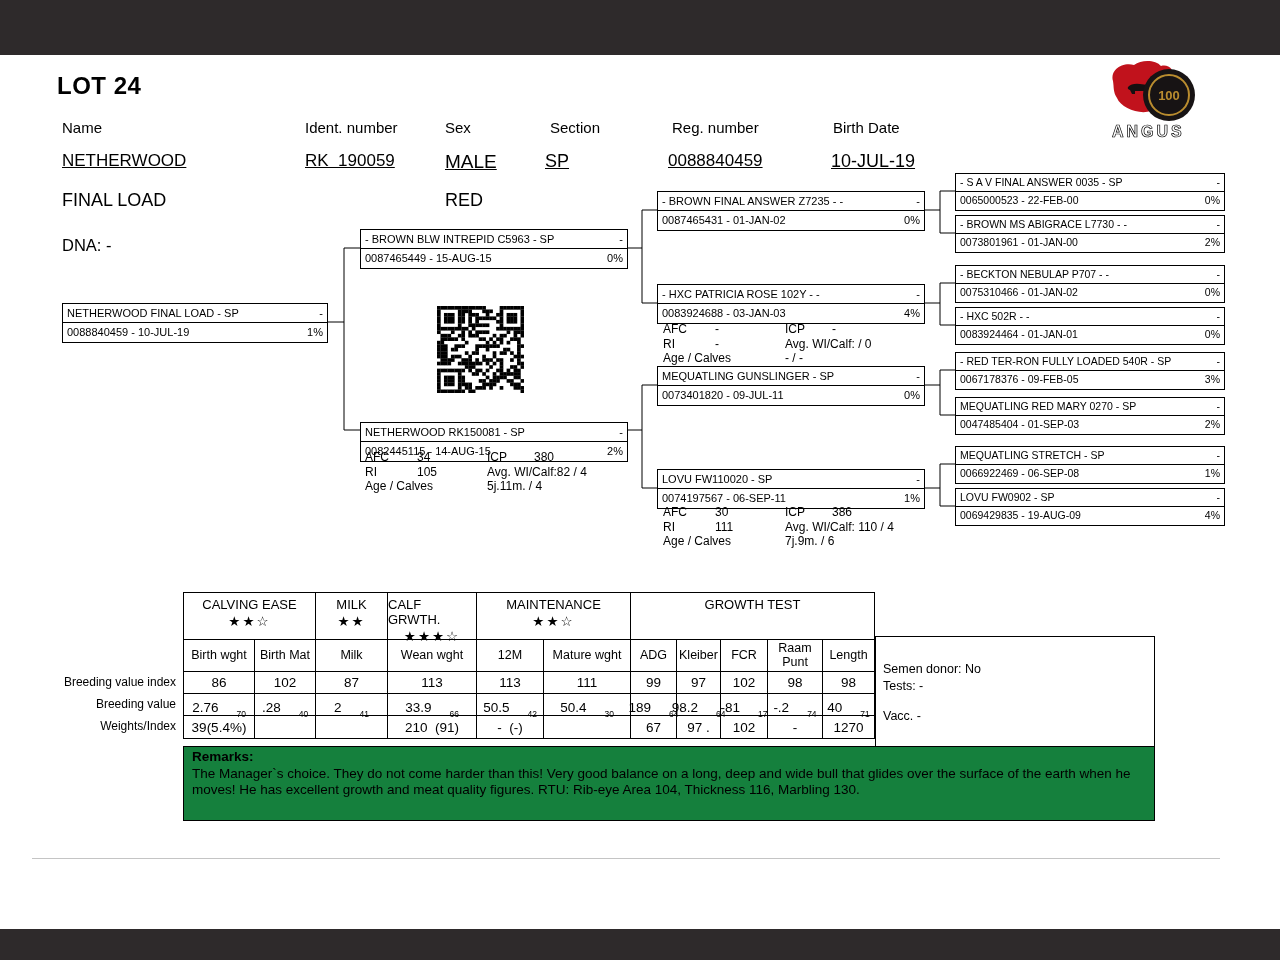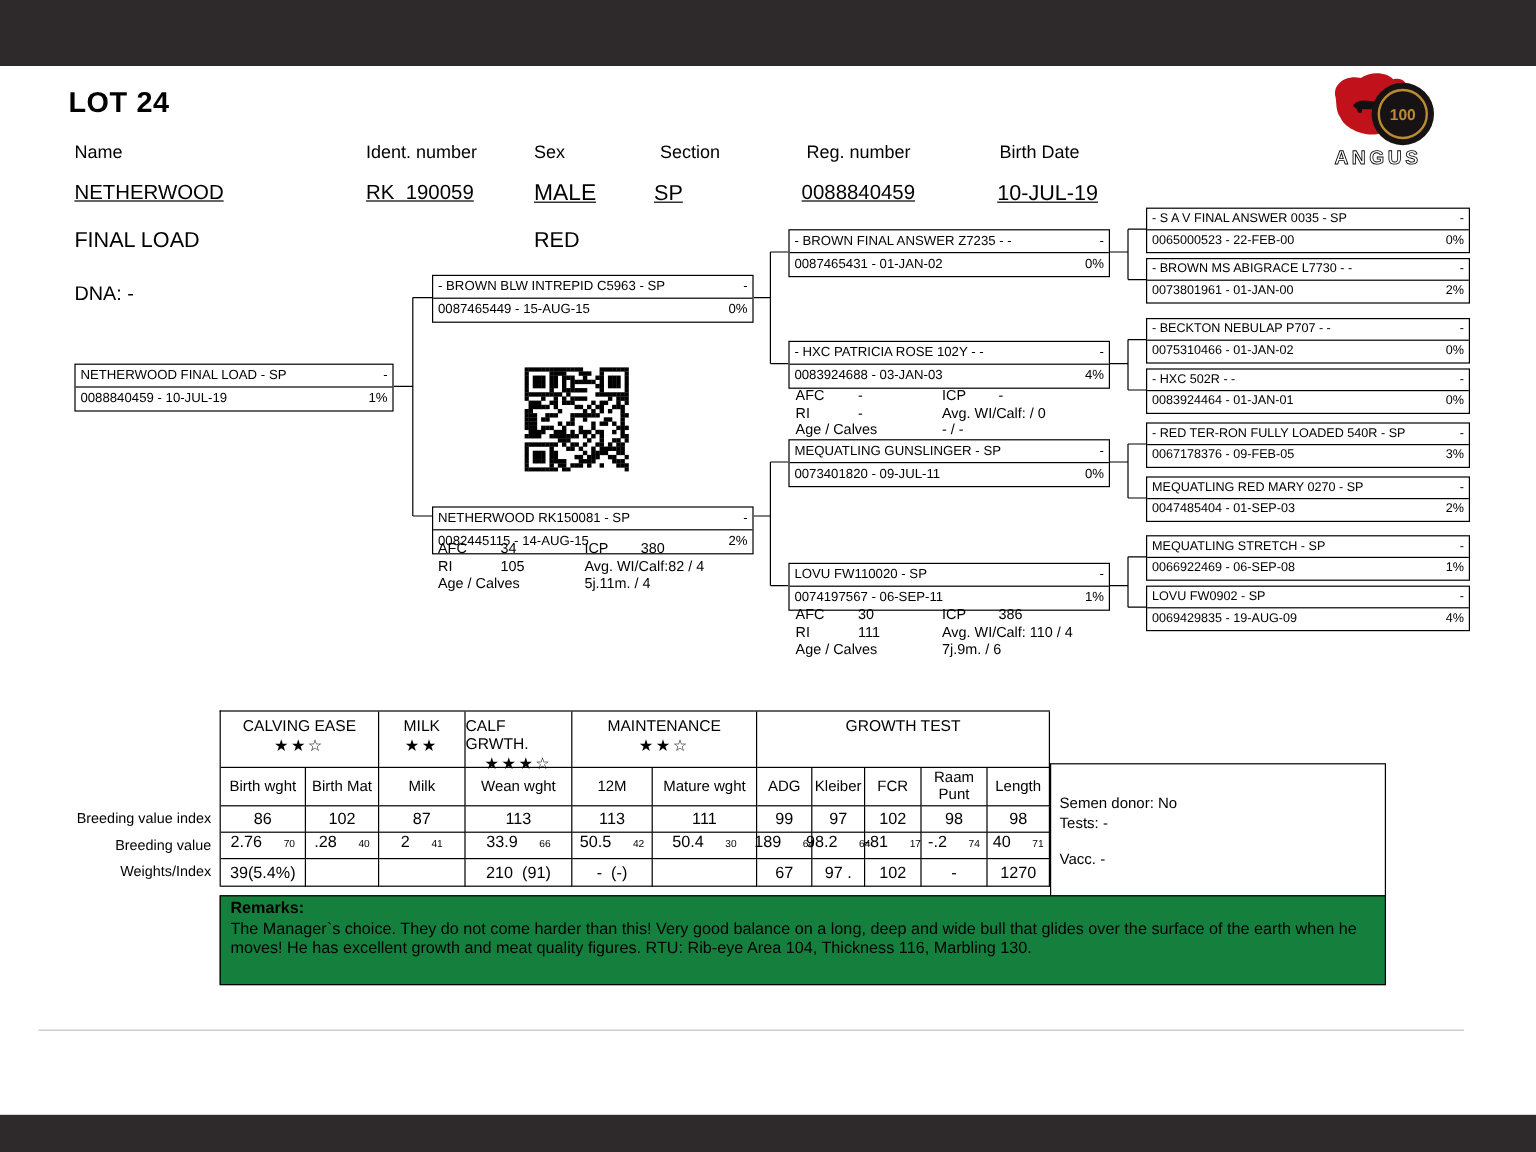--- a/index.html
+++ b/index.html
@@ -43,21 +43,21 @@
   .bvtable { position:absolute; left:183px; top:592px; display:grid;
     grid-template-columns:71px 61px 72px 89px 67px 87px 46px 44px 47px 55px 52px;
     grid-template-rows:47px 32px 22px 22px 23px;
     border-top:1px solid #000; border-left:1px solid #000; background:#fff; }
   .bvtable > div { border-right:1px solid #000; border-bottom:1px solid #000; }
   .gcell { display:flex; flex-direction:column; align-items:center; padding-top:4px; }
   .glabel { font-size:13px; }
   .gstars { font-size:13.5px; letter-spacing:2px; margin-top:1px; }
   .hcell { display:flex; align-items:center; justify-content:center; text-align:center; font-size:12.5px; line-height:1.08; }
   .icell, .wcell { display:flex; align-items:center; justify-content:center; font-size:13.5px; white-space:pre; }
-  .vcell { display:flex; align-items:flex-start; justify-content:center; font-size:13.5px;gap:17px; }
+  .vcell { display:flex; align-items:flex-end; justify-content:center; font-size:13.5px;gap:17px; }
   .vacc { font-size:8.5px; margin-left:1px; position:relative; top:4px; }
 
   .sidepanel { position:absolute; left:875px; top:592px; width:280px; height:132px; border:1px solid #000;
                padding:25px 7px 0 7px; font-size:12.5px; background:#fff;margin-top:44px; }
   .sp2 { margin-top:3px; } .sp3 { margin-top:16px; }
 
   .remarks { position:absolute; left:183px; top:746px; width:972px; height:75px; border:1px solid #000;
              padding:2px 8px; font-size:13.5px; line-height:16.5px; background:#15803d; }
   .rlabel { font-weight:bold; }
 

